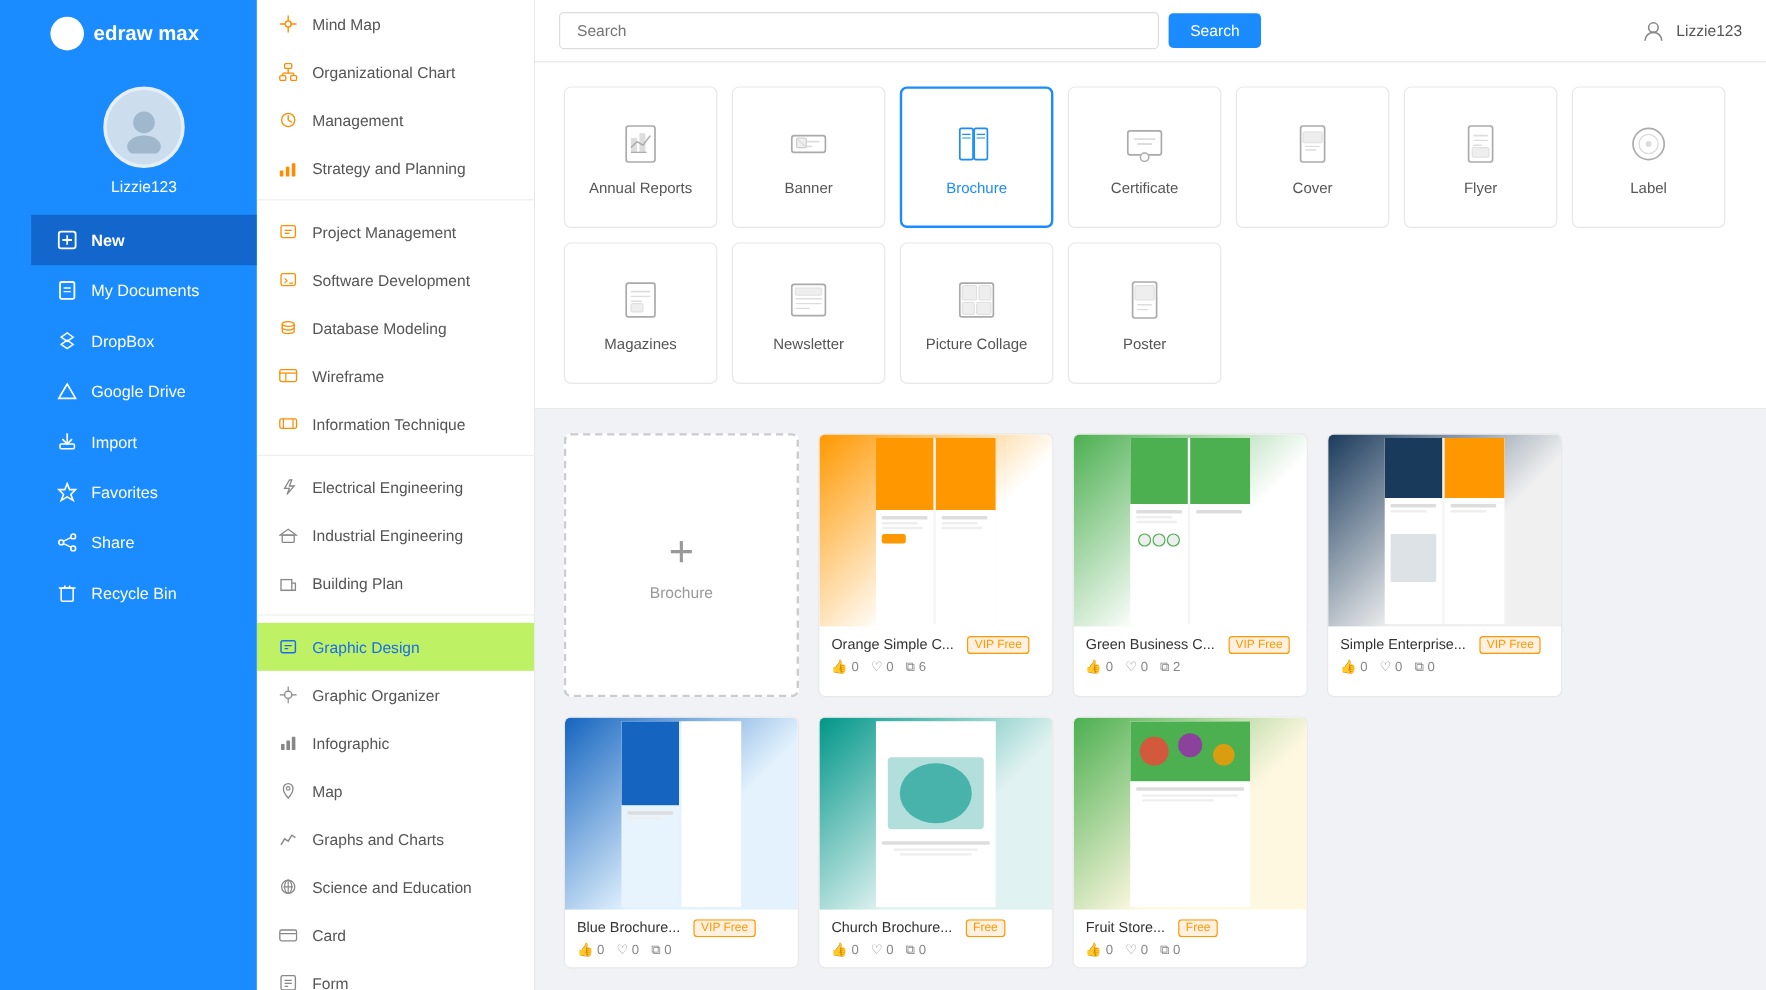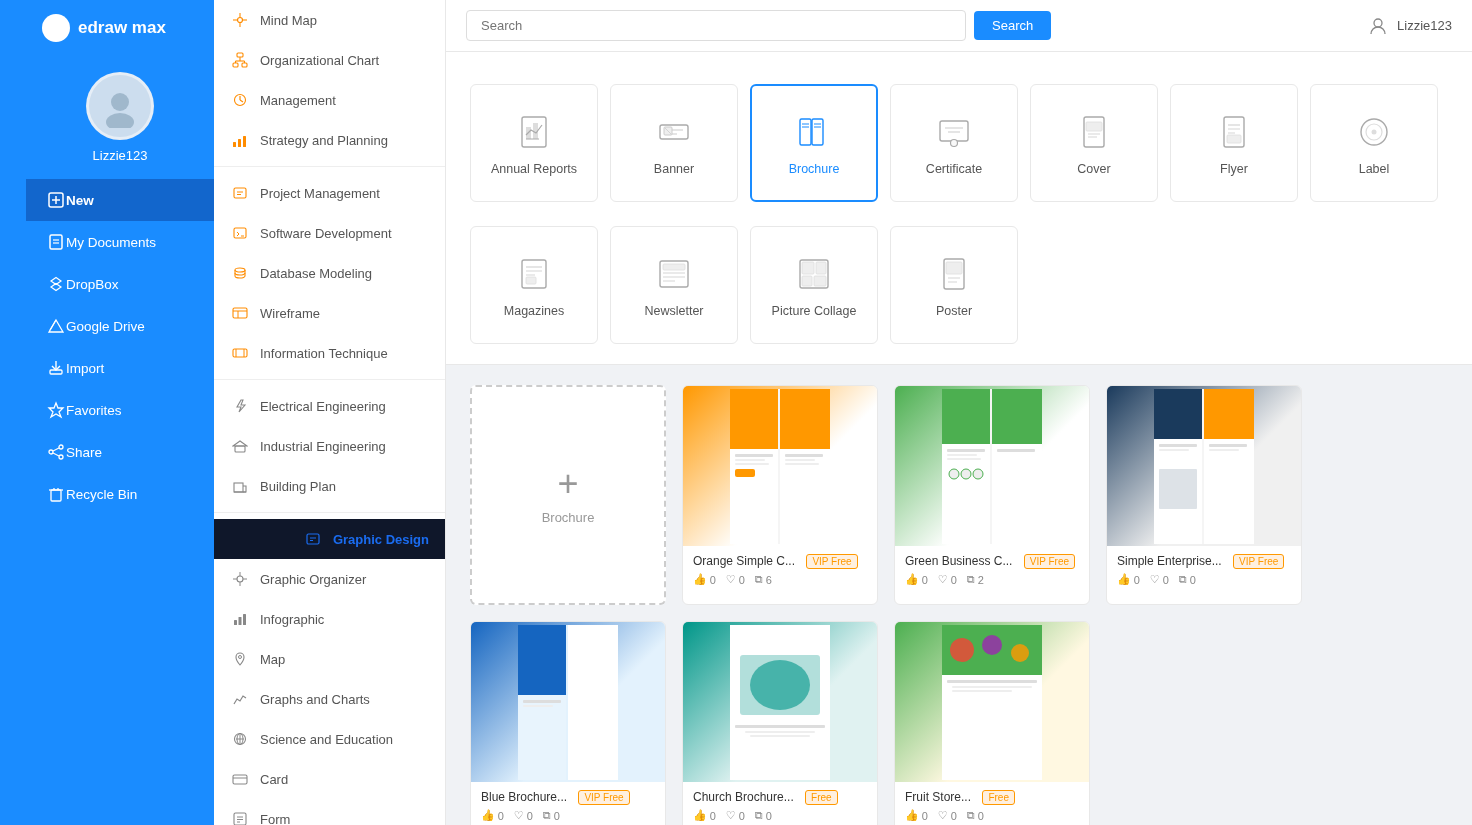--- a/index.html
+++ b/index.html
@@ -57,20 +57,21 @@
       overflow: hidden;
       border: 3px solid rgba(255,255,255,0.5);
     }
     .avatar-circle svg { width: 44px; height: 44px; }
     .avatar-name { color: white; font-size: 13px; margin-top: 8px; font-weight: 500; }
 
     .sidebar-nav { width: 100%; margin-top: 4px; }
     .sidebar-item {
       display: flex;
       align-items: center;
+      gap: 10px;
       padding: 11px 20px;
       color: white;
       cursor: pointer;
       font-size: 13.5px;
       font-weight: 400;
       width: 100%;
     }
     .sidebar-item.active { background: #1266cc; font-weight: 600; }
     .sidebar-item .icon { width: 20px; height: 20px; display: flex; align-items: center; justify-content: center; flex-shrink: 0; }
 
@@ -84,21 +85,21 @@
     }
     .middle-item {
       display: flex;
       align-items: center;
       gap: 10px;
       padding: 10px 16px;
       font-size: 13px;
       color: #555;
       cursor: pointer;
     }
-    .middle-item.active { background: #0f172a; color: #1a6cf0; font-weight: 700; justify-content: flex-end; }
+    .middle-item.active { background: #bef264; color: #1a6cf0; font-weight: 400; }
     .middle-item .m-icon { width: 20px; height: 20px; display: flex; align-items: center; justify-content: center; flex-shrink: 0; color: #888; }
     .middle-item.active .m-icon { color: #1a6cf0; }
     .middle-divider { height: 1px; background: #eee; margin: 6px 0; }
 
     
     .main-content {
       flex: 1;
       overflow-y: auto;
       background: #f0f2f5;
     }
@@ -163,21 +164,20 @@
       justify-content: center;
       width: 128px;
       height: 118px;
       border: 1px solid #e8e8e8;
       border-radius: 6px;
       cursor: pointer;
       background: white;
       font-size: 12.5px;
       color: #555;
       gap: 8px;
-      margin-top: 12px;
     }
     .category-card.active { border: 2px solid #1a8cff; color: #1a8cff; }
     .category-card .cat-icon { width: 44px; height: 44px; display: flex; align-items: center; justify-content: center; }
 
     
     .template-section {
       padding: 20px 24px;
     }
     .template-grid {
       display: flex;

